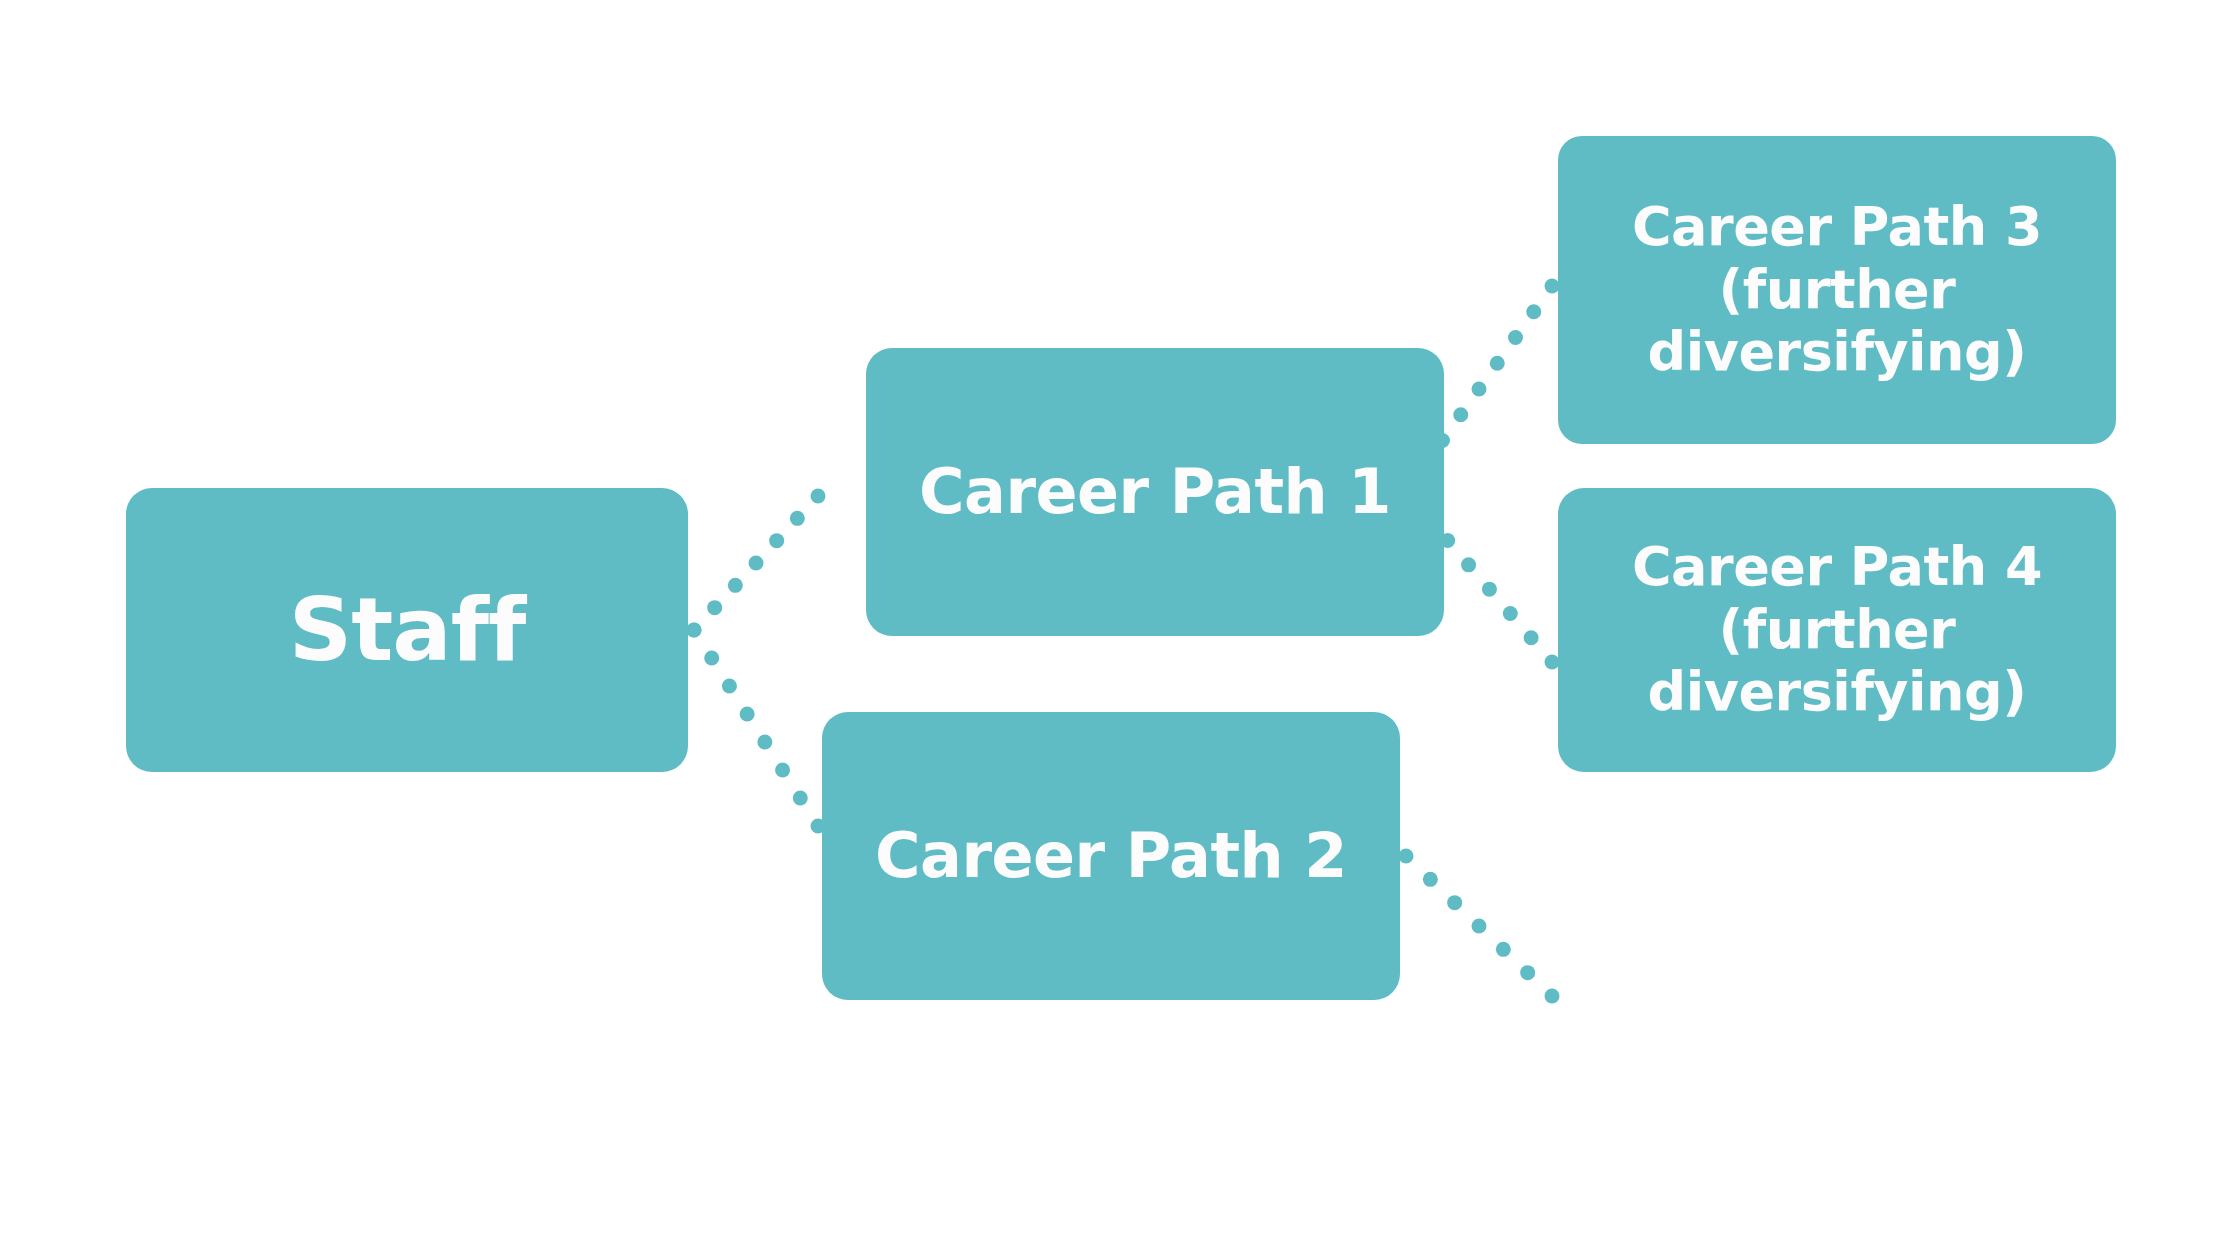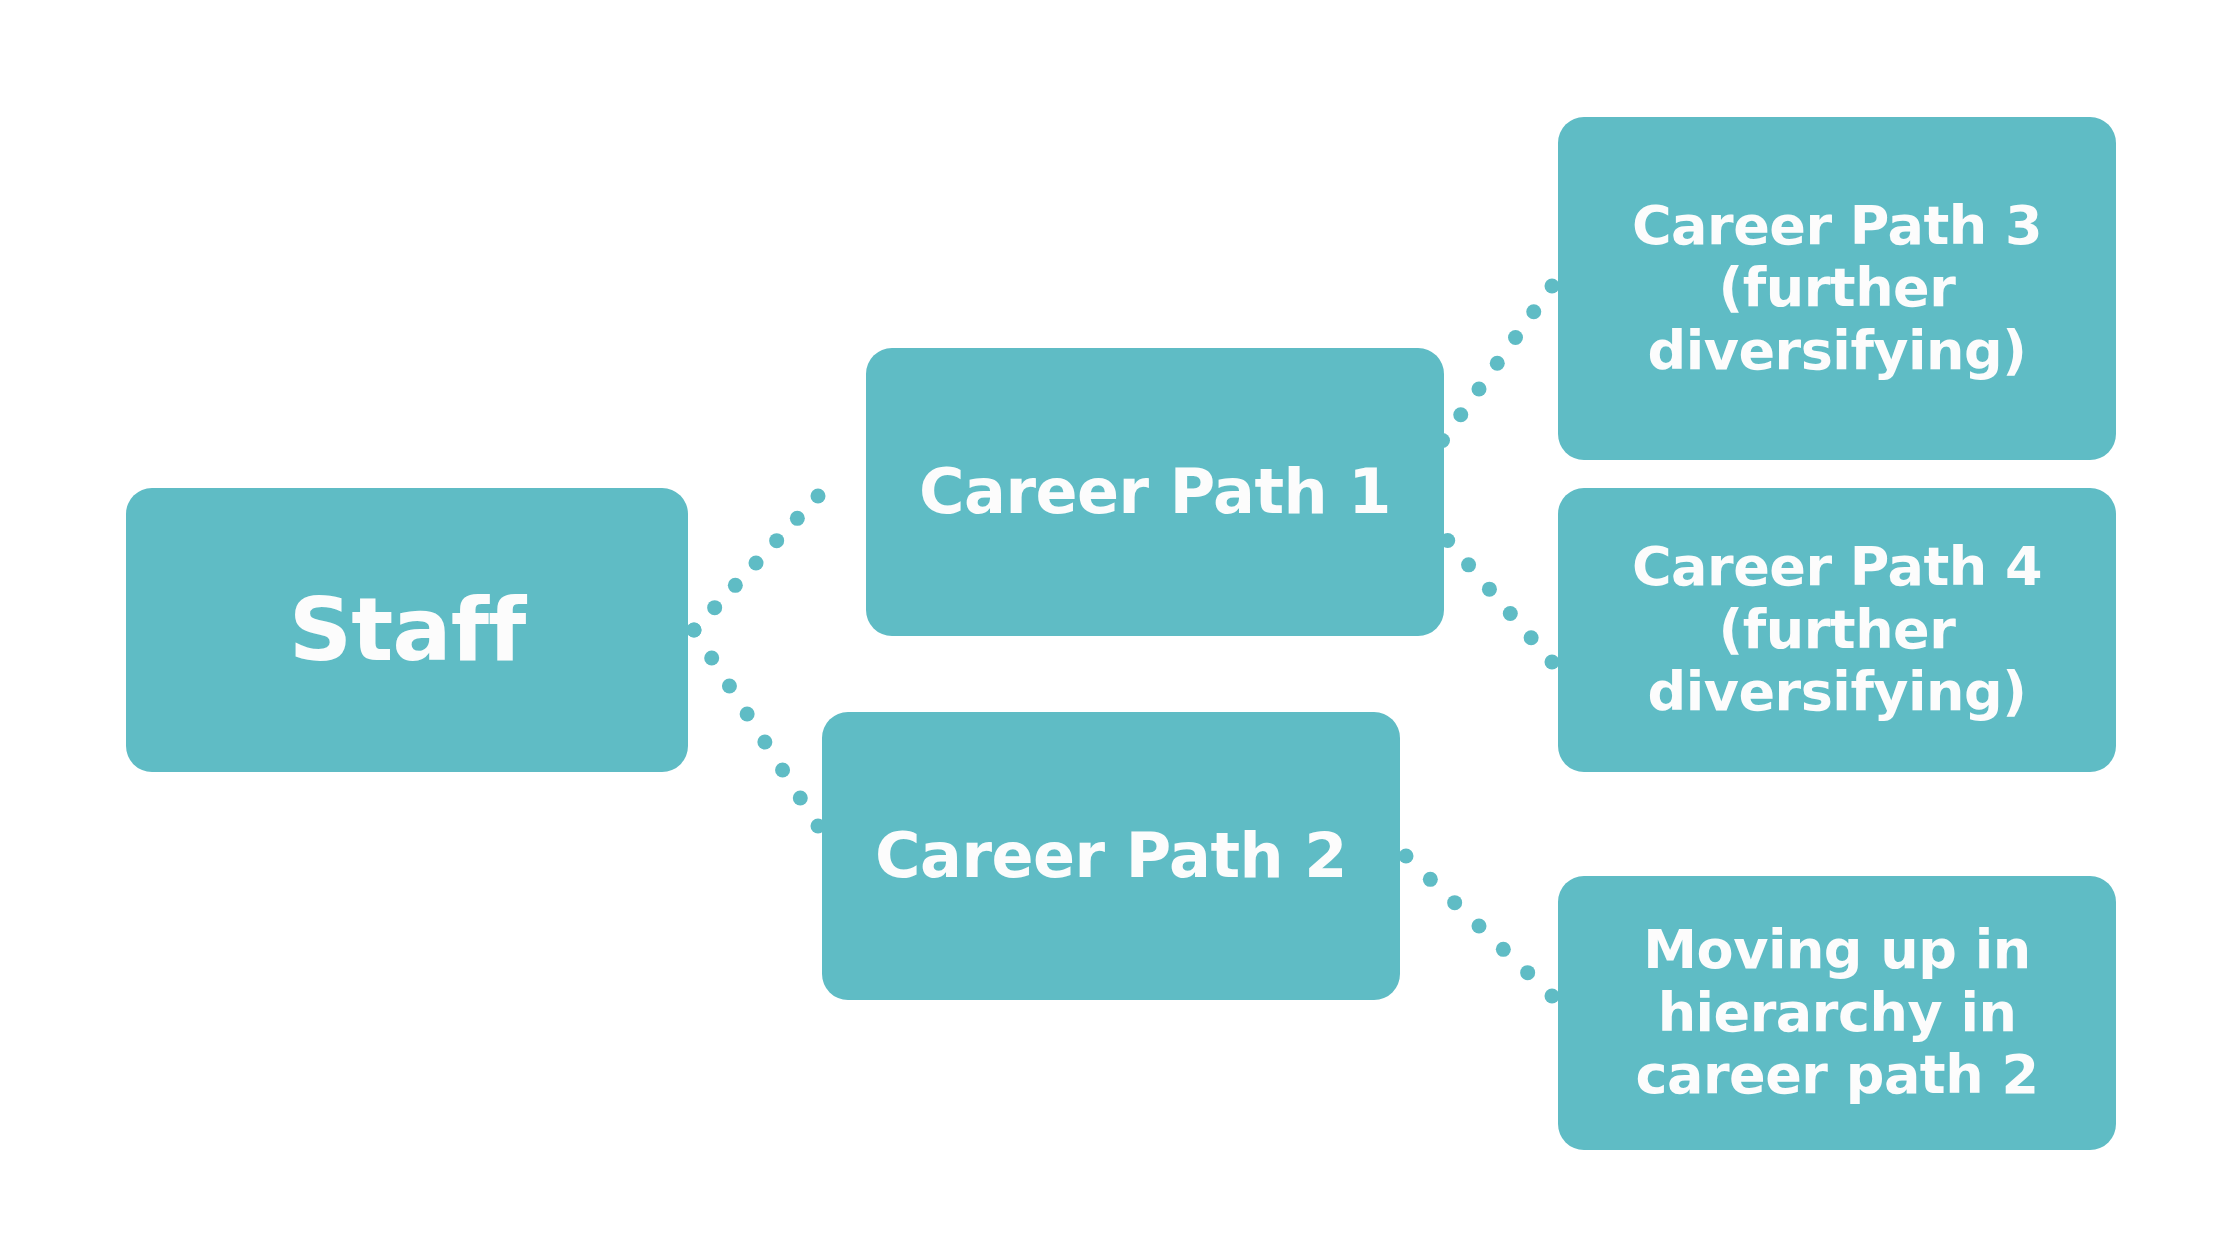--- a/index.html
+++ b/index.html
@@ -60,21 +60,21 @@
     left: 822px;  top: 348px;  width: 578px;  height: 288px; margin-left: 44px;
   }
   #node-career-path-1 .node-label { font-size: 62px; }
 
   #node-career-path-2 {
     left: 822px;  top: 712px;  width: 578px;  height: 288px;
   }
   #node-career-path-2 .node-label { font-size: 62px; }
 
   #node-career-path-3 {
-    left: 1558px; top: 117px;  width: 558px;  height: 343px;
+    left: 1558px; top: 136px;  width: 558px;  height: 308px; border-radius: 24px;
   }
   #node-career-path-3 .node-label { font-size: 54px; }
 
   #node-career-path-4 {
     left: 1558px; top: 488px;  width: 558px;  height: 284px;
   }
   #node-career-path-4 .node-label { font-size: 54px; }
 
   #node-moving-up {
     left: 1558px; top: 876px;  width: 558px;  height: 274px;
@@ -157,19 +157,14 @@
 (further
 diversifying)</span>
   </div>
 
   <div class="node" id="node-career-path-4">
     <span class="node-label">Career Path 4
 (further
 diversifying)</span>
   </div>
 
-  <div class="node" id="node-moving-up">
-    <span class="node-label">Moving up in
-hierarchy in
-career path 2</span>
-  </div>
 
 </div>
 
 </body></html>

